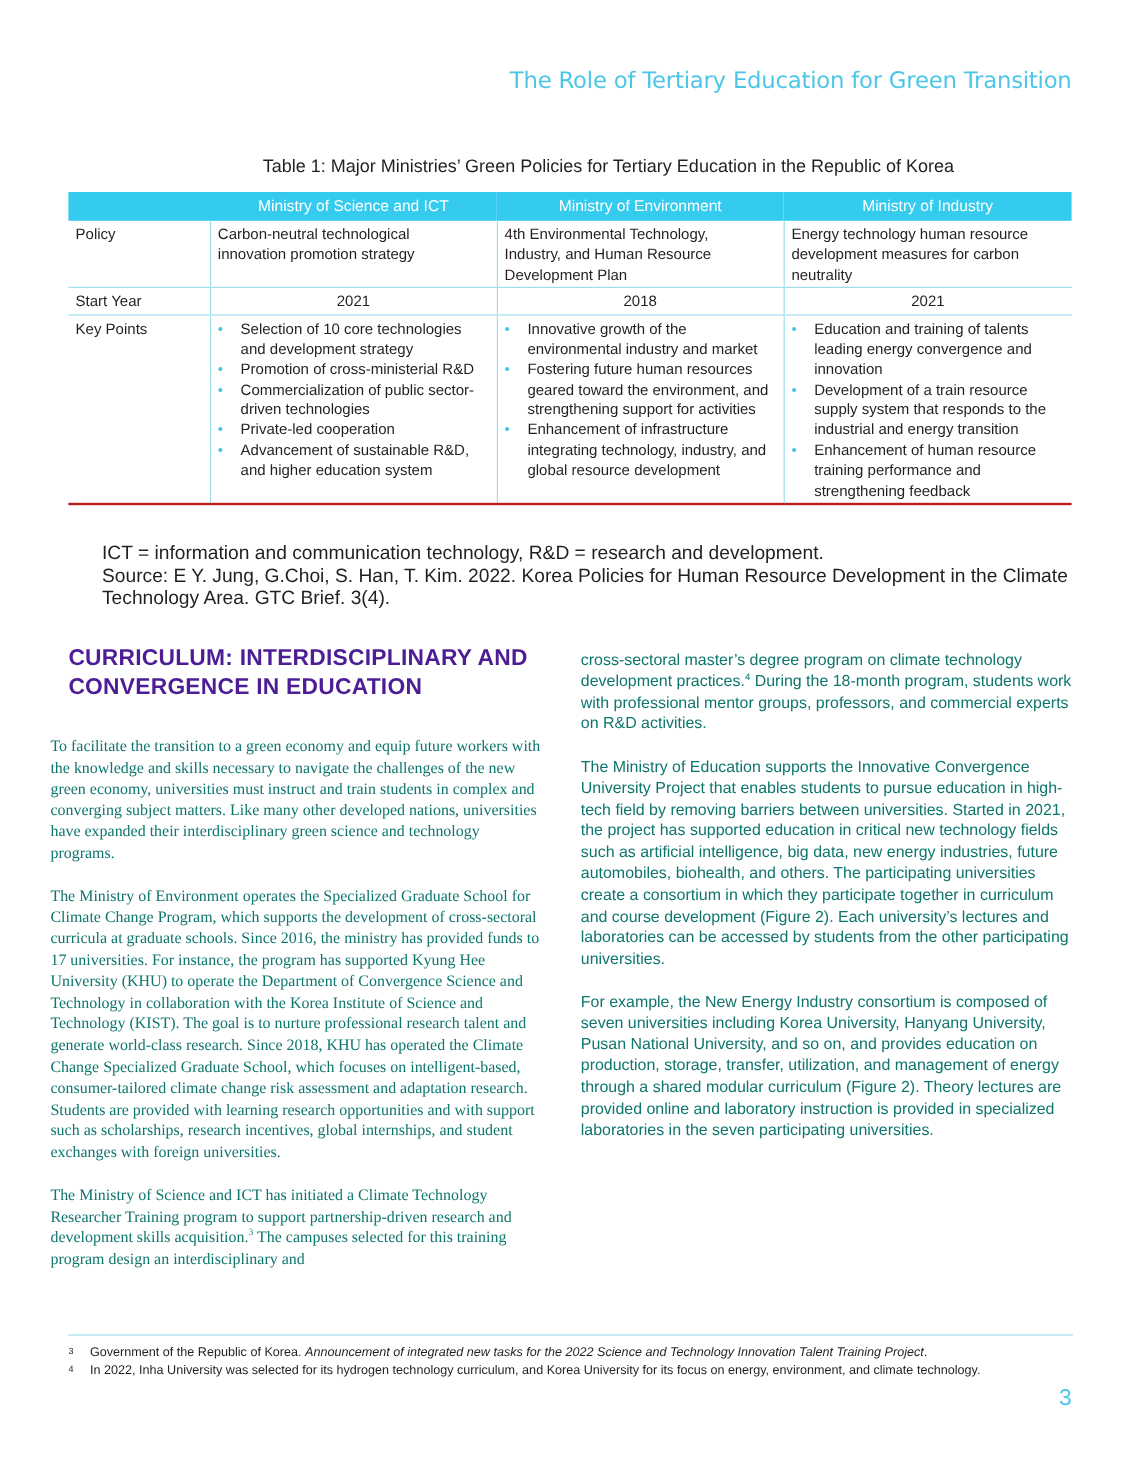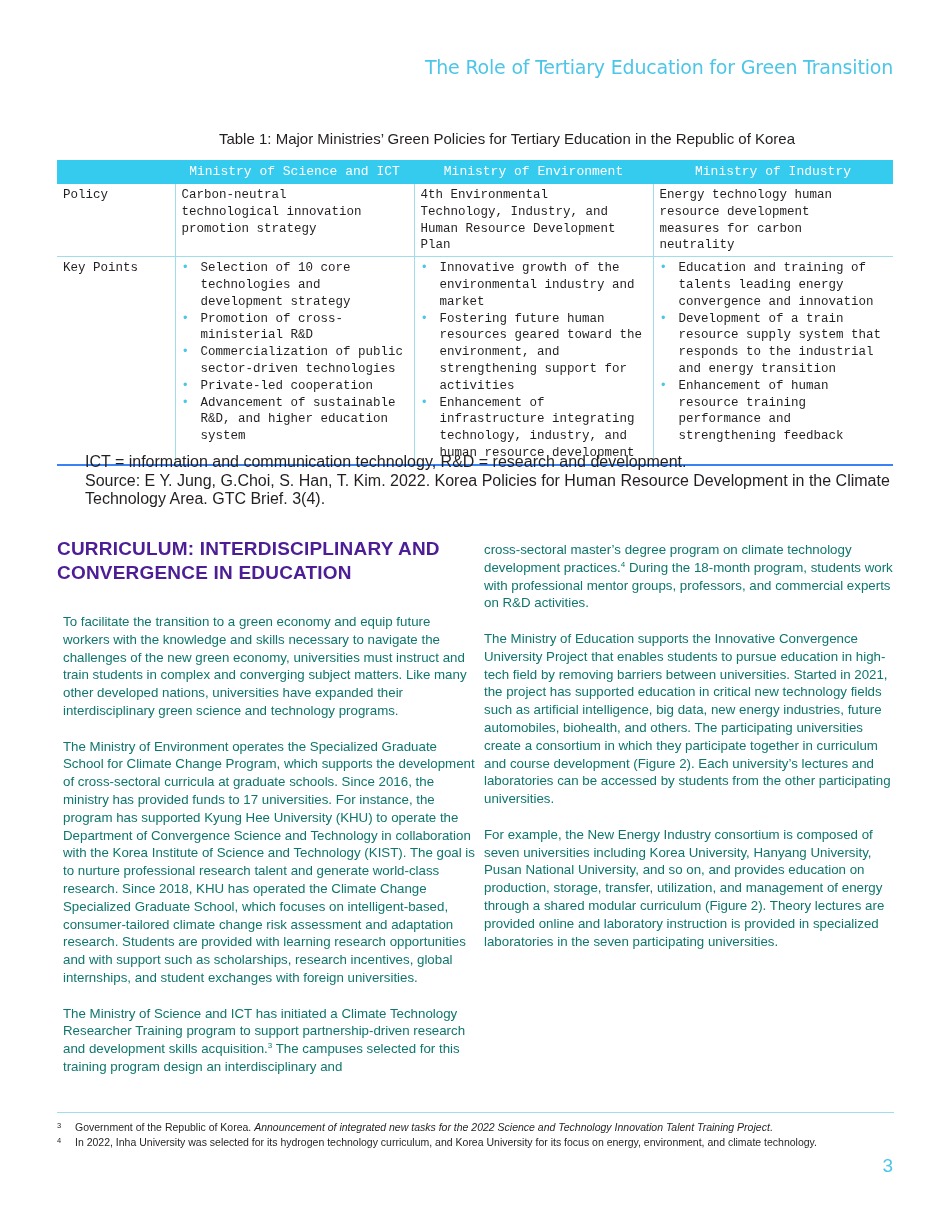--- a/index.html
+++ b/index.html
@@ -1,32 +1,32 @@
 <!DOCTYPE html>
 <html><head>
   <meta charset="utf-8">
   <style>
     html, body { margin: 0; padding: 0; background: #ffffff; }
     body { width: 950px; height: 1230px; position: relative; font-family: "Liberation Sans", sans-serif; color: #231f20; overflow: hidden; }
     .running-head { position: absolute; top: 56px; right: 57px; font-size: 19px; color: #4cc6e8; font-family: "DejaVu Sans", sans-serif; font-weight: 400; letter-spacing: -0.2px; }
     .table-title { position: absolute; top: 130px; left: 0; width: 950px; text-align: center; font-size: 15px; color: #231f20; padding-left: 32px; }
-    table.policy { position: absolute; top: 160px; left: 57px; width: 836px; border-collapse: collapse; font-size: 12.5px; line-height: 16.8px; table-layout: fixed; font-family: Liberation Mono, monospace; }
+    table.policy { position: absolute; top: 160px; left: 57px; width: 836px; border-collapse: collapse; font-size: 12.5px; line-height: 16.8px; table-layout: fixed; }
     table.policy th { background: #35cbef; color: #ffffff; font-weight: normal; text-align: center; height: 24px; padding: 0; font-size: 13px; }
     table.policy td { vertical-align: top; padding: 3px 6px 2px 6px; border-bottom: 1.5px solid #9fdcec; border-left: 1.5px solid #9fdcec; }
     table.policy td:first-child { border-left: none; }
     table.policy td.center { text-align: center; }
-    table.policy tr.last td { border-bottom: 2px solid #3b82f6; }
+    table.policy tr.last td { border-bottom: 2px solid #b91c1c; }
     ul.kp { margin: 0; padding: 0; list-style: none; }
     ul.kp li { position: relative; padding-left: 19px; }
     ul.kp li::before { content: "•"; position: absolute; left: 0; color: #4cc6e8; }
     .table-note { position: absolute; left: 57px; font-size: 16px; color: #231f20; margin-left: 28px; }
     .section-heading { position: absolute; top: 537px; left: 57px; width: 400px; font-size: 19px; line-height: 24px; font-weight: bold; color: #4c1d95; letter-spacing: 0.2px; }
     .col { position: absolute; font-size: 13.3px; line-height: 17.8px; color: #0f766e; }
     .col p { margin: 0 0 17.8px 0; }
-    .col-left { top: 613px; left: 63px; width: 414px; }
+    .col-left { top: 613px; left: 42px; width: 414px; font-family: Liberation Serif, serif; }
     .col-right { top: 541px; left: 484px; width: 412px; }
     sup { font-size: 8px; line-height: 0; }
     .fn-rule { position: absolute; top: 1112px; left: 57px; width: 837px; height: 0; border-top: 1.5px solid #9fdcec; }
     .footnote { position: absolute; left: 57px; width: 840px; font-size: 10.5px; line-height: 15px; color: #231f20; }
     .footnote .num { position: absolute; left: 0; top: -2px; font-size: 7.5px; }
     .footnote .txt { position: absolute; left: 18px; white-space: nowrap; }
     .footnote em { font-style: italic; }
     .page-number { position: absolute; top: 1155px; right: 57px; font-size: 19px; color: #4cc6e8; }
   </style>
 </head>
@@ -51,36 +51,42 @@
       <th>Ministry of Industry</th>
     </tr>
   </thead>
   <tbody>
     <tr>
       <td>Policy</td>
       <td style="padding-right:40px">Carbon-neutral technological innovation promotion strategy</td>
       <td style="padding-right:36px">4th Environmental Technology, Industry, and Human Resource Development Plan</td>
       <td style="padding-right:20px">Energy technology human resource development measures for carbon neutrality</td>
     </tr>
+    <tr>
+      <td>Start Year</td>
+      <td class="center">2021</td>
+      <td class="center">2018</td>
+      <td class="center">2021</td>
+    </tr>
     <tr class="last">
       <td>Key Points</td>
       <td>
         <ul class="kp">
           <li>Selection of 10 core technologies and development strategy</li>
           <li>Promotion of cross-ministerial R&amp;D</li>
           <li>Commercialization of public sector-driven technologies</li>
           <li>Private-led cooperation</li>
           <li>Advancement of sustainable R&amp;D, and higher education system</li>
         </ul>
       </td>
       <td>
         <ul class="kp">
           <li>Innovative growth of the environmental industry and market</li>
           <li>Fostering future human resources geared toward the environment, and strengthening support for activities</li>
-          <li>Enhancement of infrastructure integrating technology, industry, and human resource development</li>
+          <li>Enhancement of infrastructure integrating technology, industry, and global resource development</li>
         </ul>
       </td>
       <td>
         <ul class="kp">
           <li>Education and training of talents leading energy convergence and innovation</li>
           <li>Development of a train resource supply system that responds to the industrial and energy transition</li>
           <li>Enhancement of human resource training performance and strengthening feedback</li>
         </ul>
       </td>
     </tr>

